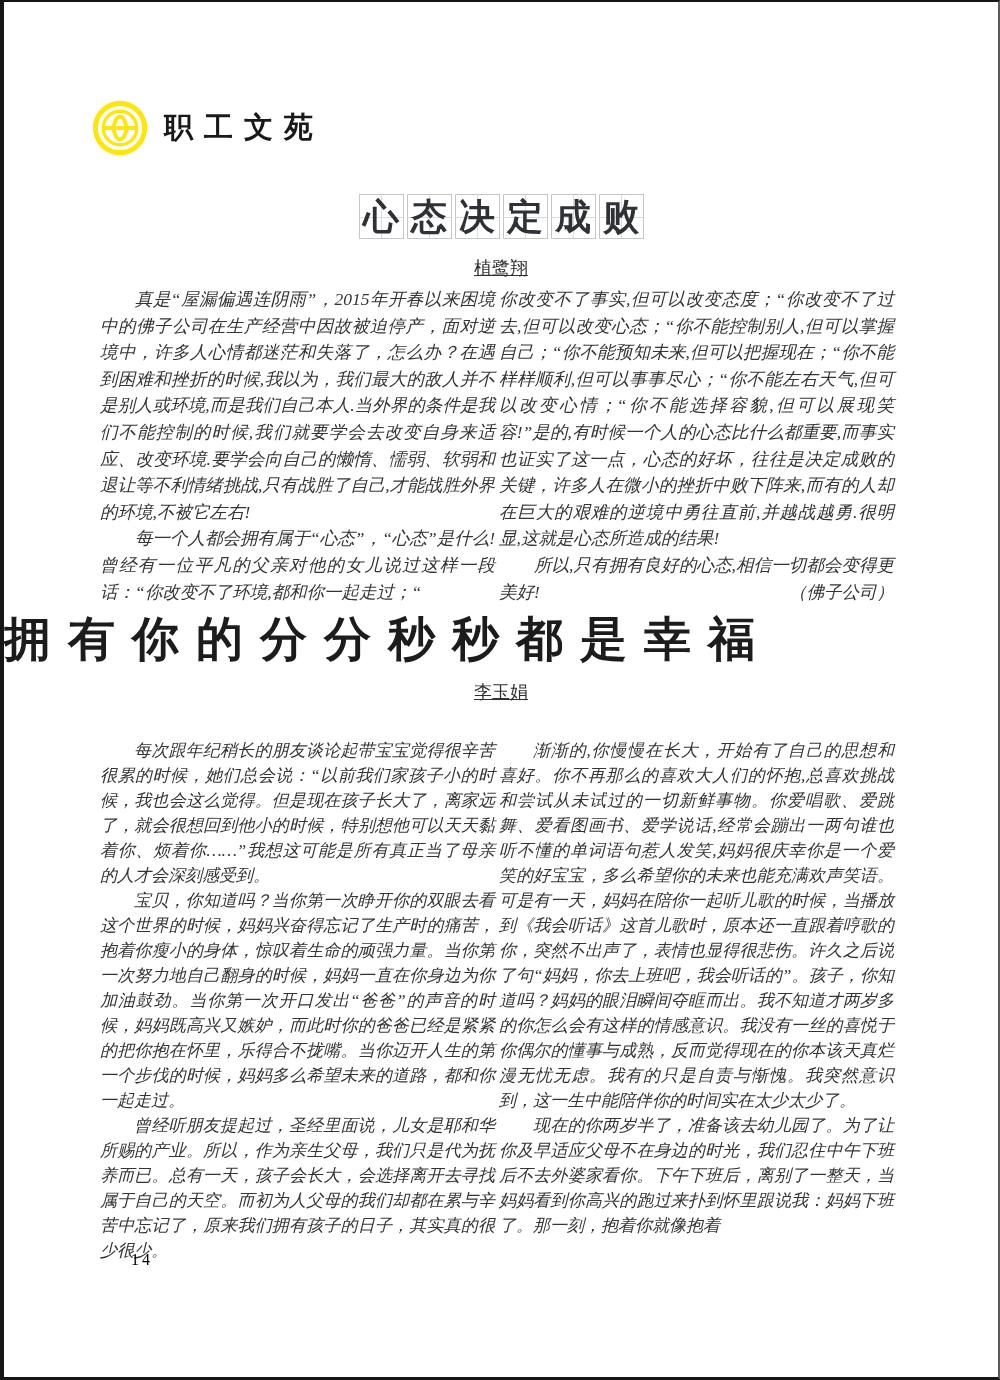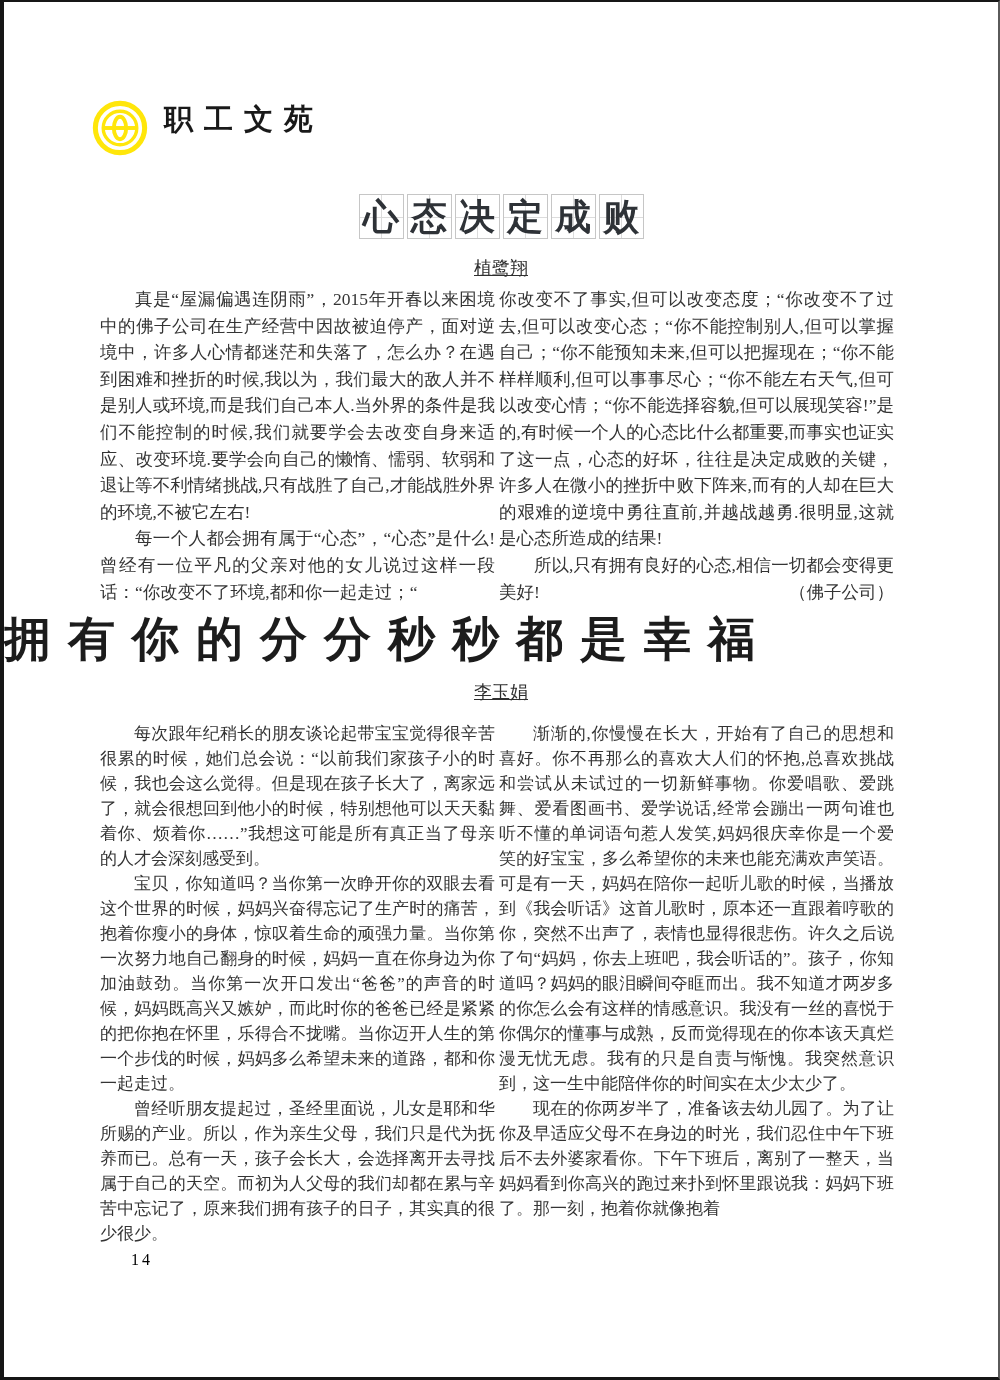--- a/index.html
+++ b/index.html
@@ -17,20 +17,21 @@
     font-family: "Liberation Serif", "DejaVu Serif", serif;
     color: #333333;
   }
 
   
   .masthead {
     position: absolute;
     left: 88px;
     top: 98px;
     display: flex;
+    align-items: center;
     gap: 16px;
   }
   .logo { width: 56px; height: 56px; display: block; }
   .masthead-title {
     font-family: "Liberation Serif", "DejaVu Serif", serif;
     font-weight: 700;
     font-size: 29px;
     letter-spacing: 11px;
     color: #191919;
     white-space: nowrap;
@@ -85,23 +86,24 @@
   .a1-author { top: 254px; }
   .a2-author { top: 678px; }
 
   
   .cols {
     position: absolute;
     left: 96px;
     width: 810px;
     display: flex;
     gap: 4px;
+    font-style: italic;
   }
   .a1-cols { top: 284px; }
-  .a2-cols { top: 719px; }
+  .a2-cols { top: 736px; }
   .col {
     width: 395px;
     text-align: justify;
     color: #343434;
   }
   .a1-cols .col { font-size: 17.5px; line-height: 26.6px; }
   .a2-cols .col { font-size: 17px;   line-height: 25px;   }
   .para { text-indent: 2em; }
   .para.no-indent { text-indent: 0; }
   .para-last { position: relative; }

